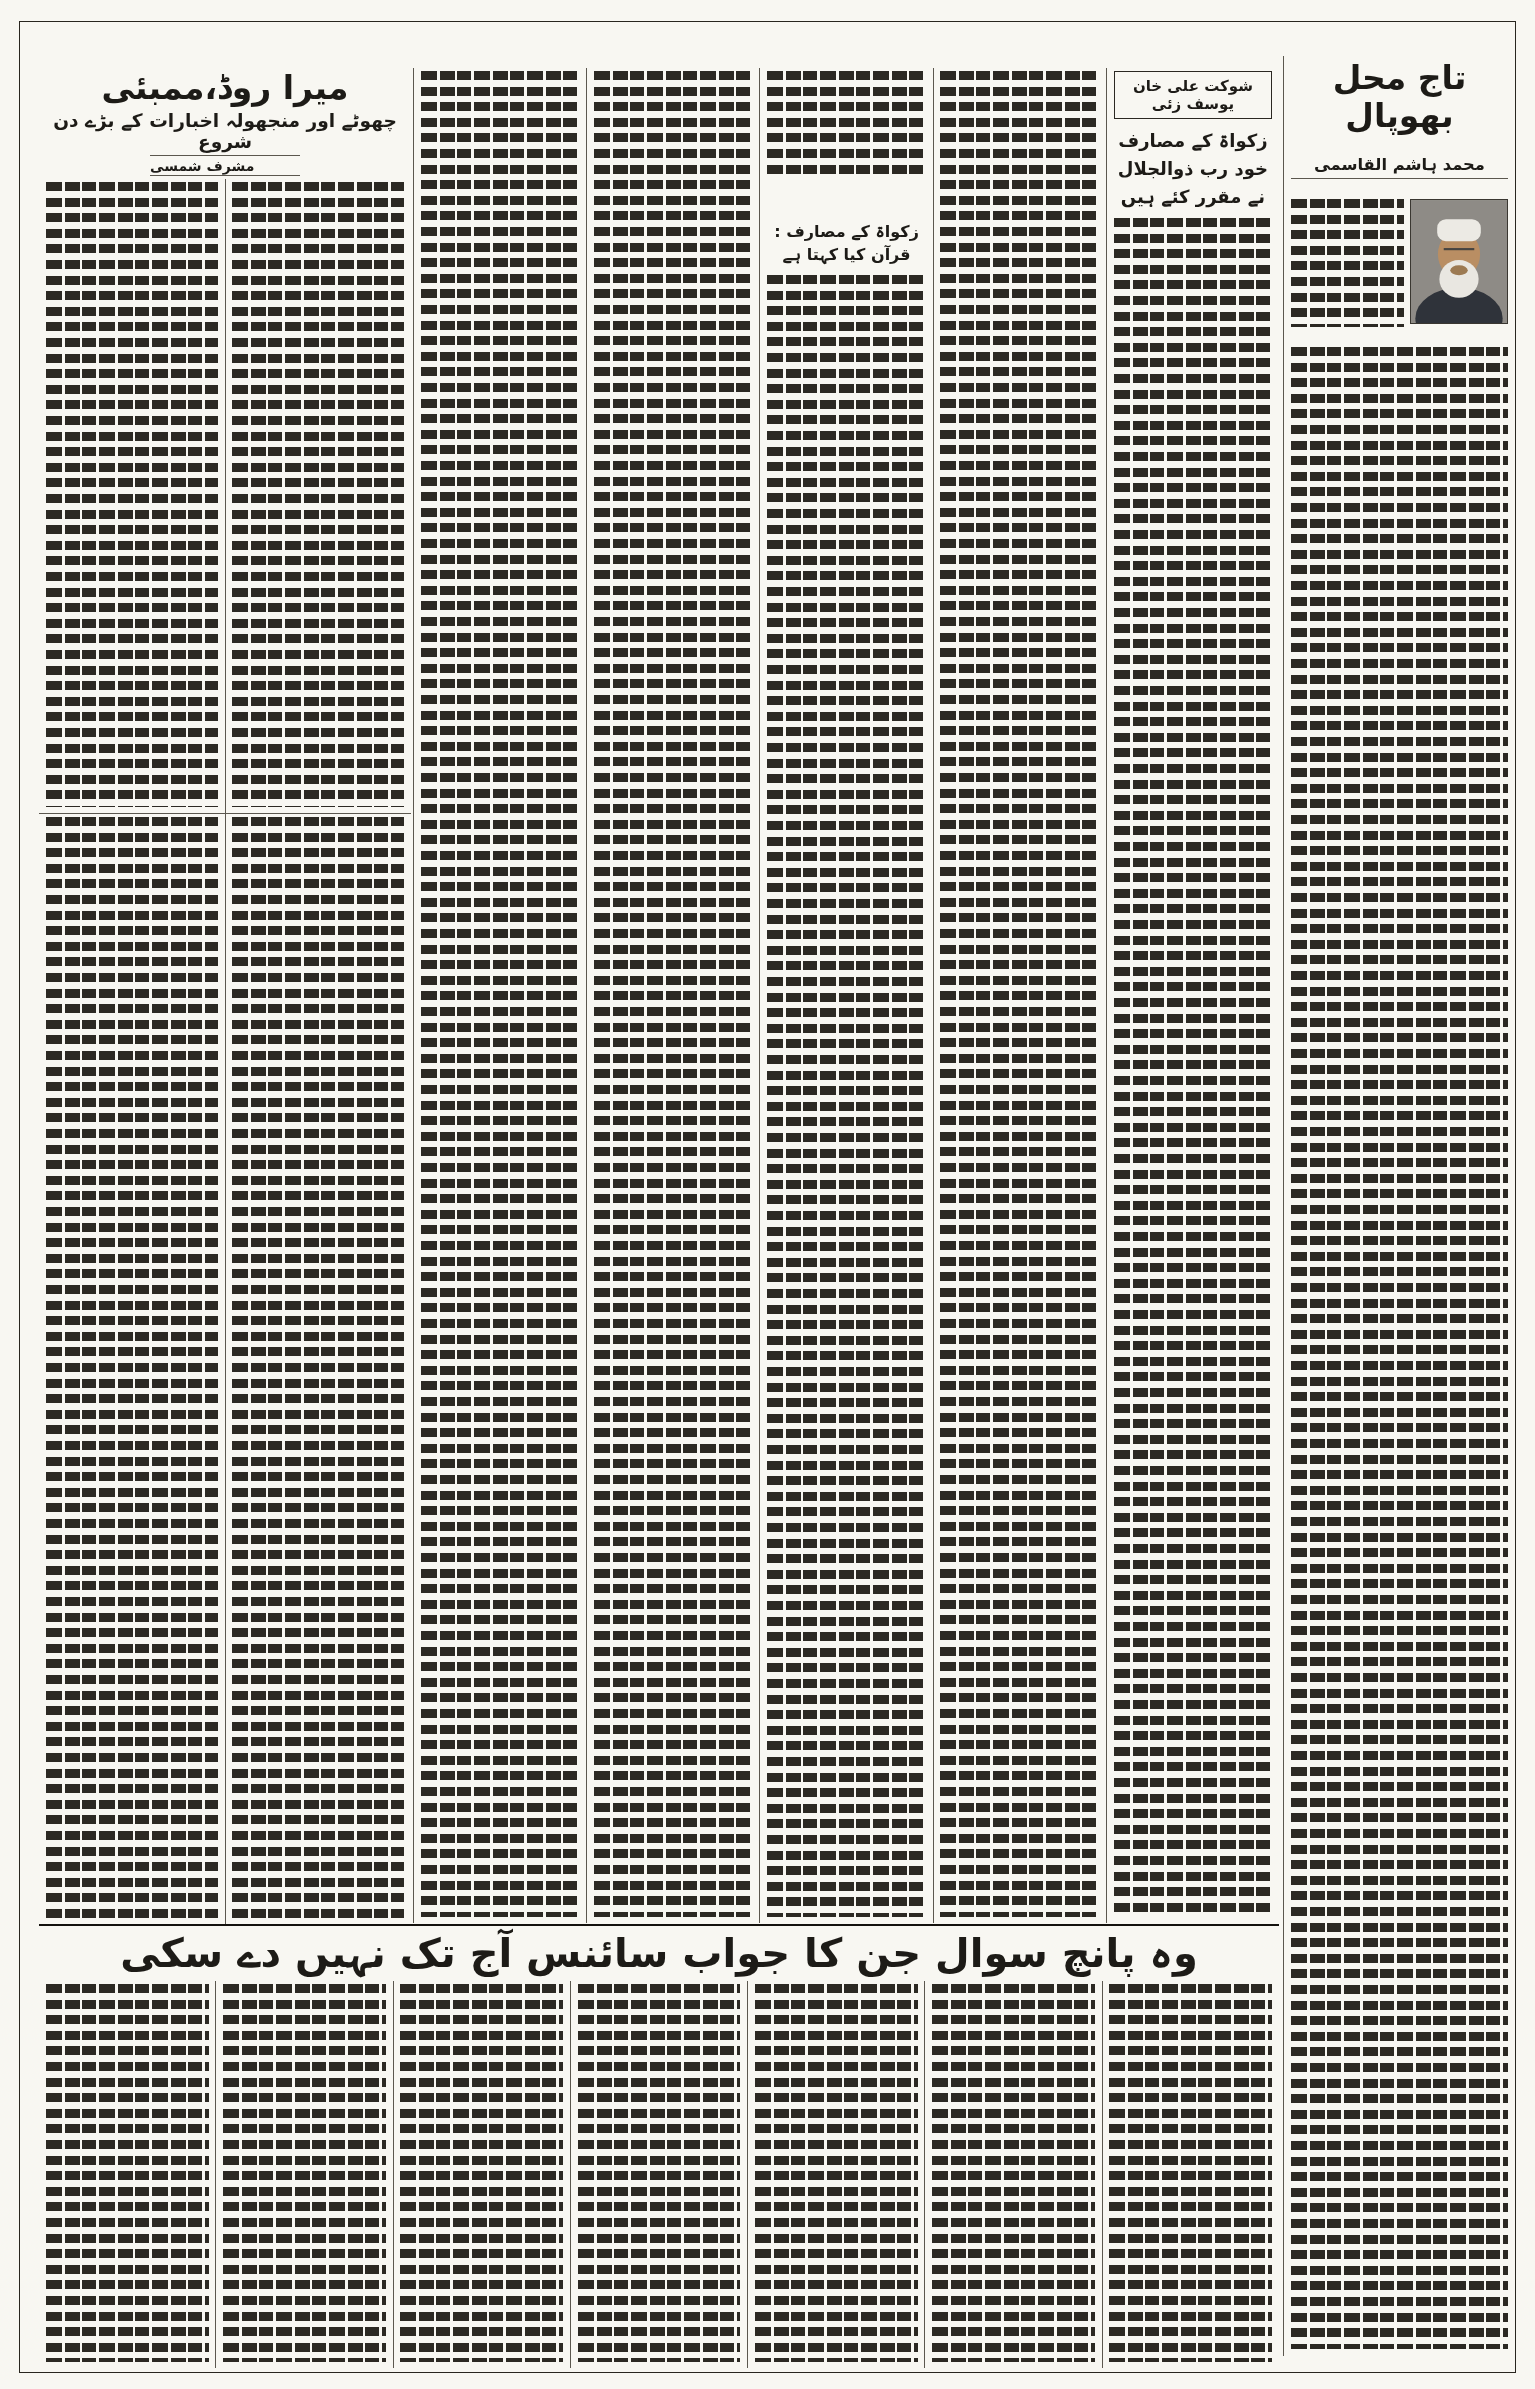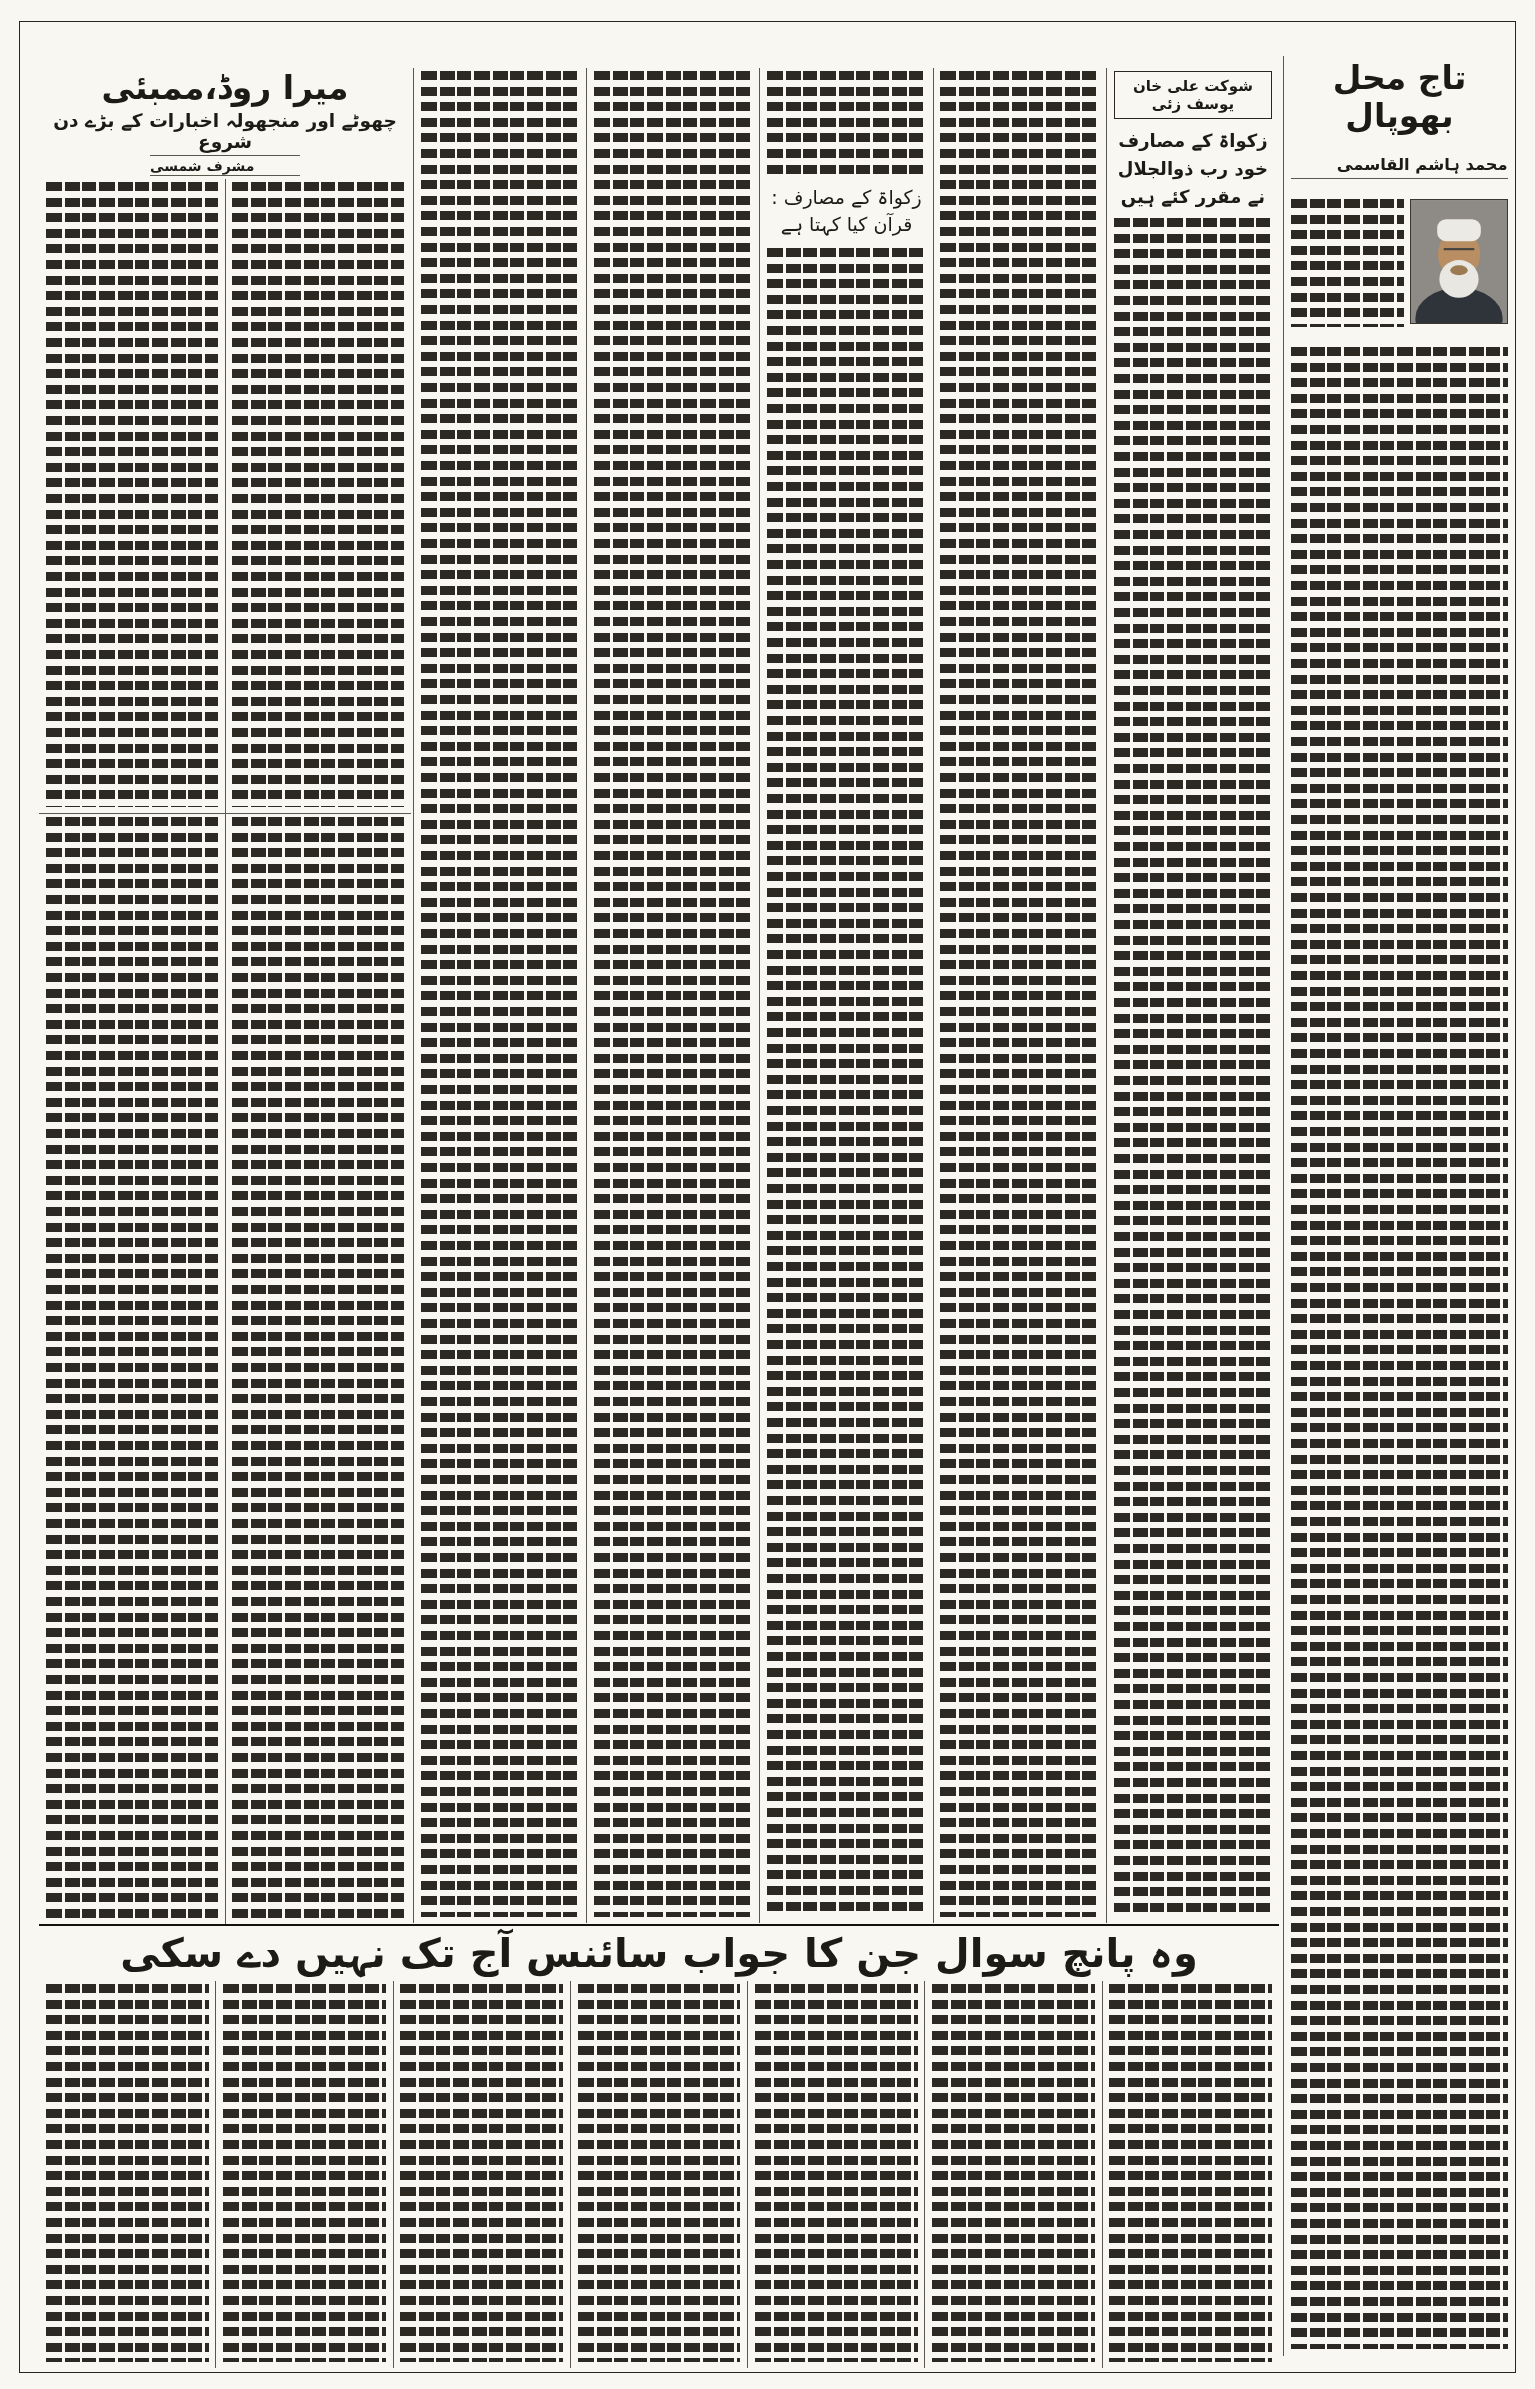--- a/index.html
+++ b/index.html
@@ -37,31 +37,31 @@
 
   .cols{display:flex;align-items:stretch;flex:1;}
   .col{flex:1 1 0;padding:3px 6.7px 6px;display:flex;flex-direction:column;gap:7.4px;}
   .col + .col{border-left:0.7px solid var(--rule);}
 
   .art{position:absolute;background:var(--paper);}
 
   
   .art-taj{left:1283px;top:56px;width:232px;height:2300px;border-left:0.7px solid var(--rule);padding:3px 7.4px 7.4px;display:flex;flex-direction:column;gap:20px;}
   .taj-head{font-size:33px;font-weight:bold;text-align:center;line-height:1.15;}
-  .taj-byline{font-size:16.3px;font-weight:bold;padding:0 0 4.5px;border-bottom:0.7px solid var(--rule);}
+  .taj-byline{font-size:16.3px;font-weight:bold;text-align:center;padding:0 0 4.5px;border-bottom:0.7px solid var(--rule);}
   .taj-top{display:flex;gap:6px;flex:0 0 128px;}
   .taj-photo{flex:0 0 auto;border:0.7px solid #3a3731;background:#95938d;}
   .taj-body{flex:1 1 auto;}
 
   
   .art-zakat{left:413px;top:68px;width:866px;height:1855px;border-left:0.7px solid var(--rule);display:flex;flex-direction:column;}
   .zakat-head{font-size:42px;font-weight:bold;text-align:center;padding:1.5px 7.4px 7.4px;border-bottom:0.7px solid var(--rule);line-height:1.1;}
   .byline-box{border:1.5px solid #2b2822;font-size:15px;font-weight:bold;text-align:center;padding:5.2px 3px;flex:0 0 auto;}
   .lead-bold{font-size:18px;font-weight:bold;text-align:center;line-height:1.55;flex:0 0 auto;}
-  .subhead{font-size:19px;font-weight:normal;text-align:center;line-height:1.45;padding:1.5px 0;flex:0 0 auto;}
+  .subhead{font-size:16px;font-weight:bold;text-align:center;line-height:1.45;padding:1.5px 0;flex:0 0 auto;margin-top:36px;}
 
   
   .art-mira{left:39px;top:68px;width:372px;height:746px;display:flex;flex-direction:column;border-bottom:0.7px solid var(--rule);}
   .mira-head{font-size:33px;font-weight:bold;text-align:center;padding-top:1.5px;line-height:1.1;}
   .mira-sub{font-size:18.6px;font-weight:bold;text-align:center;padding:4.5px 0 3px;}
   .mira-byline{font-size:14px;font-weight:bold;text-align:left;margin:0 111px 3px;padding:1.5px 0;border-top:0.7px solid var(--rule);border-bottom:0.7px solid var(--rule);}
 
   
   .art-cable{left:39px;top:814px;width:372px;height:1110px;display:flex;flex-direction:column;}
   .cable-head{font-size:20px;font-weight:bold;text-align:center;line-height:1.6;padding:7.4px 6px 4.5px;}

